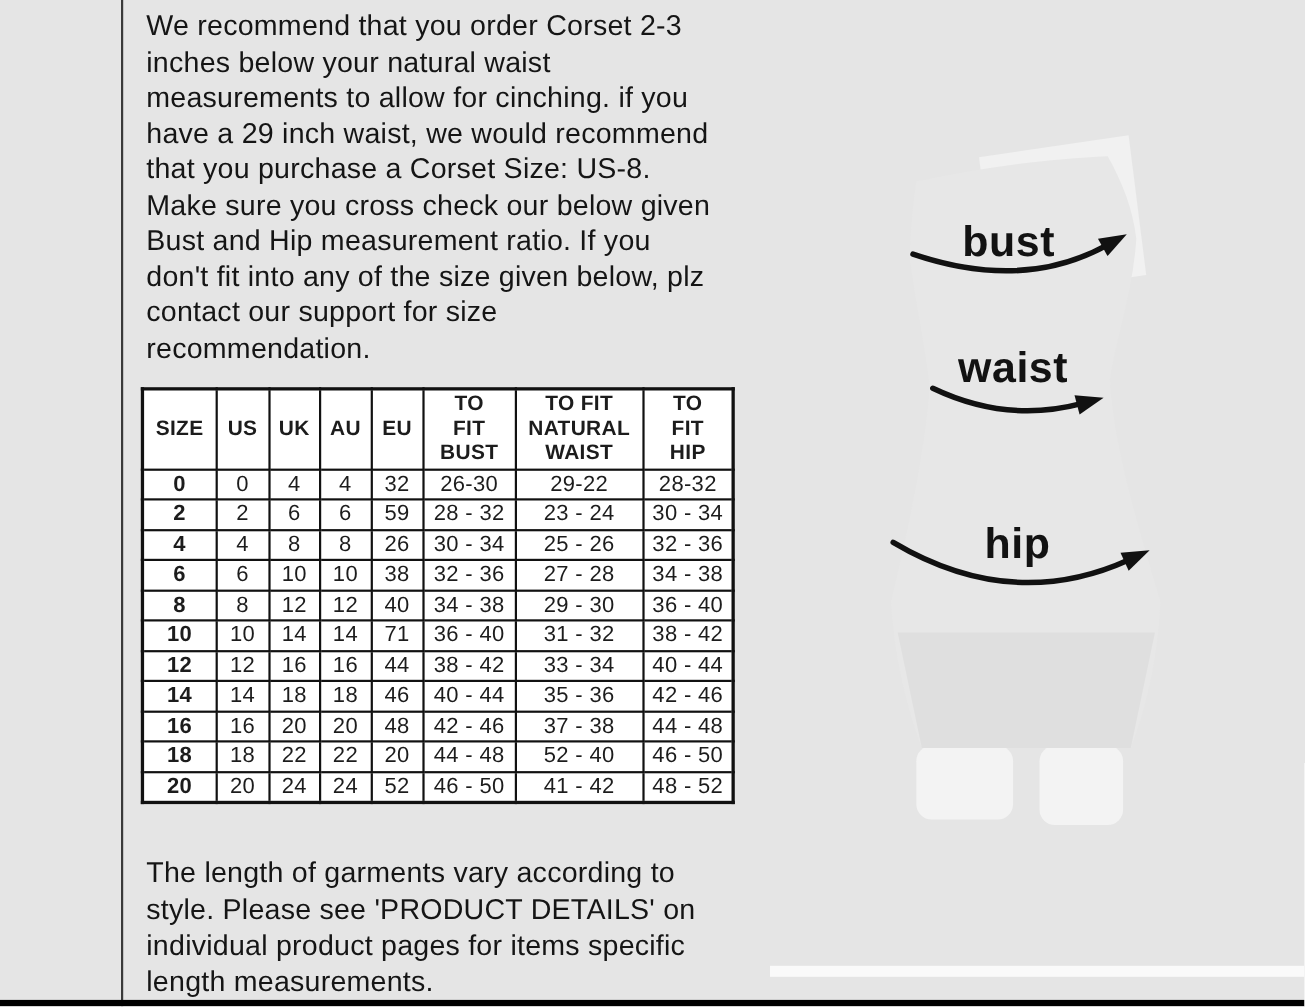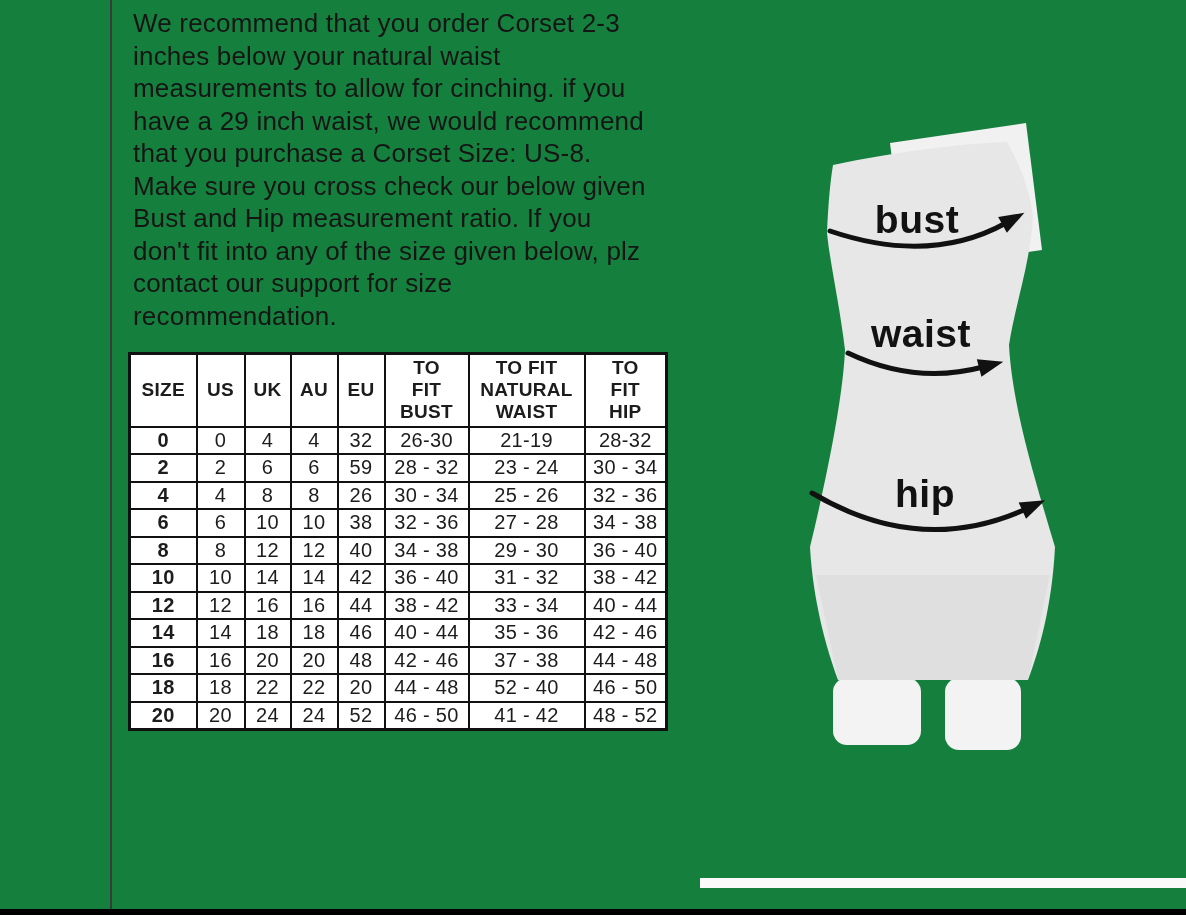--- a/index.html
+++ b/index.html
@@ -1,18 +1,18 @@
 <!DOCTYPE html>
 <html><head>
 <meta charset="utf-8">
 <style>
   * { margin:0; padding:0; box-sizing:border-box; }
   html,body { background:#ffffff; }
   .canvas {
-    position:relative; width:1186px; height:915px; background:#15803d;
+    position:relative; width:1186px; height:915px; background:#e5e5e5;
     overflow:hidden; font-family:"Liberation Sans", sans-serif; color:#161616;
   }
   .v-divider {
     position:absolute; left:110px; top:0; width:2px; height:915px; background:#3a3a3a;
   }
   .bottom-bar {
     position:absolute; left:0; bottom:0; width:1186px; height:6px; background:#000000;
   }
   .light-band {
     position:absolute; left:700px; top:878px; width:486px; height:10px; background:#fafafa;
@@ -98,21 +98,21 @@
         </tr>
     </thead>
     <tbody>
         <tr>
           <td>0</td>
           <td>0</td>
           <td>4</td>
           <td>4</td>
           <td>32</td>
           <td>26-30</td>
-          <td>21-19</td>
+          <td>29-22</td>
           <td>28-32</td>
         </tr>
         <tr>
           <td>2</td>
           <td>2</td>
           <td>6</td>
           <td>6</td>
           <td>59</td>
           <td>28 - 32</td>
           <td>23 - 24</td>
@@ -146,21 +146,21 @@
           <td>40</td>
           <td>34 - 38</td>
           <td>29 - 30</td>
           <td>36 - 40</td>
         </tr>
         <tr>
           <td>10</td>
           <td>10</td>
           <td>14</td>
           <td>14</td>
-          <td>42</td>
+          <td>71</td>
           <td>36 - 40</td>
           <td>31 - 32</td>
           <td>38 - 42</td>
         </tr>
         <tr>
           <td>12</td>
           <td>12</td>
           <td>16</td>
           <td>16</td>
           <td>44</td>
@@ -204,20 +204,24 @@
           <td>24</td>
           <td>24</td>
           <td>52</td>
           <td>46 - 50</td>
           <td>41 - 42</td>
           <td>48 - 52</td>
         </tr>
       </tbody>
   </table>
 
+  <div class="footer-note">The length of garments vary according to
+style. Please see 'PRODUCT DETAILS'  on
+individual product pages for items specific
+length measurements.</div>
 
   <svg class="figure-svg" width="406" height="670" viewBox="0 0 406 670">
     <defs>
       <marker id="ah" markerUnits="userSpaceOnUse" markerWidth="28" markerHeight="24" refX="5" refY="12" orient="auto">
         <path d="M1,3 L26,12 L1,21 Z" fill="#111111"></path>
       </marker>
     </defs>
 
     <polygon points="110,48 246,28 262,155 126,175" fill="#f1f1f1"></polygon>
 

